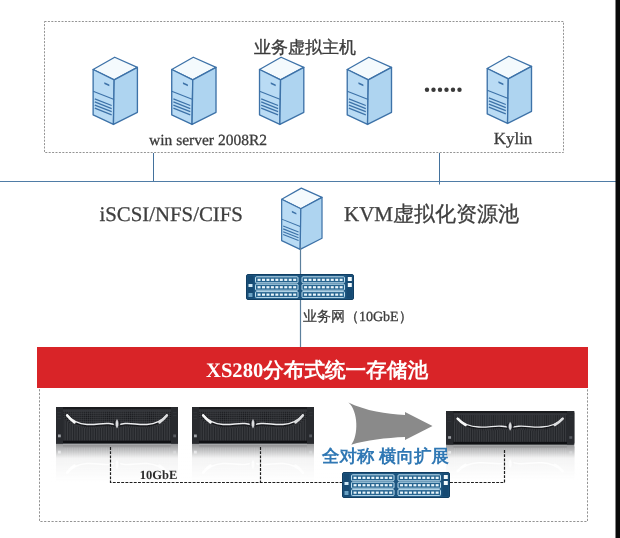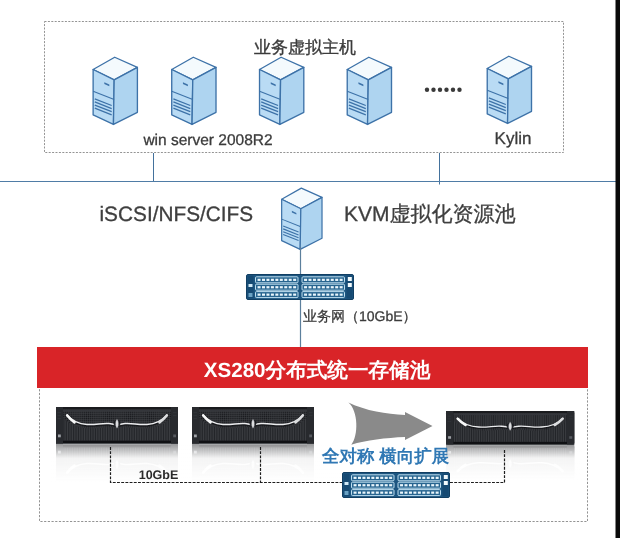--- a/index.html
+++ b/index.html
@@ -1,16 +1,16 @@
 <!DOCTYPE html>
 <html><head>
 <meta charset="utf-8">
 <style>
 html,body{margin:0;padding:0;background:#fff}
-#canvas{position:relative;width:620px;height:538px;background:#fff;overflow:hidden;font-family:Liberation Sans, sans-serif;opacity:0.999;transform:translateZ(0)}
+#canvas{position:relative;width:620px;height:538px;background:#fff;overflow:hidden;font-family:Liberation Serif, serif;opacity:0.999;transform:translateZ(0)}
 svg{display:block;filter:opacity(0.999)}
 text{text-rendering:geometricPrecision}
 </style>
 </head>
 <body>
 <div id="canvas">
 <svg width="620" height="538" viewBox="0 0 620 538">
 <defs>
 
   <g id="server">

